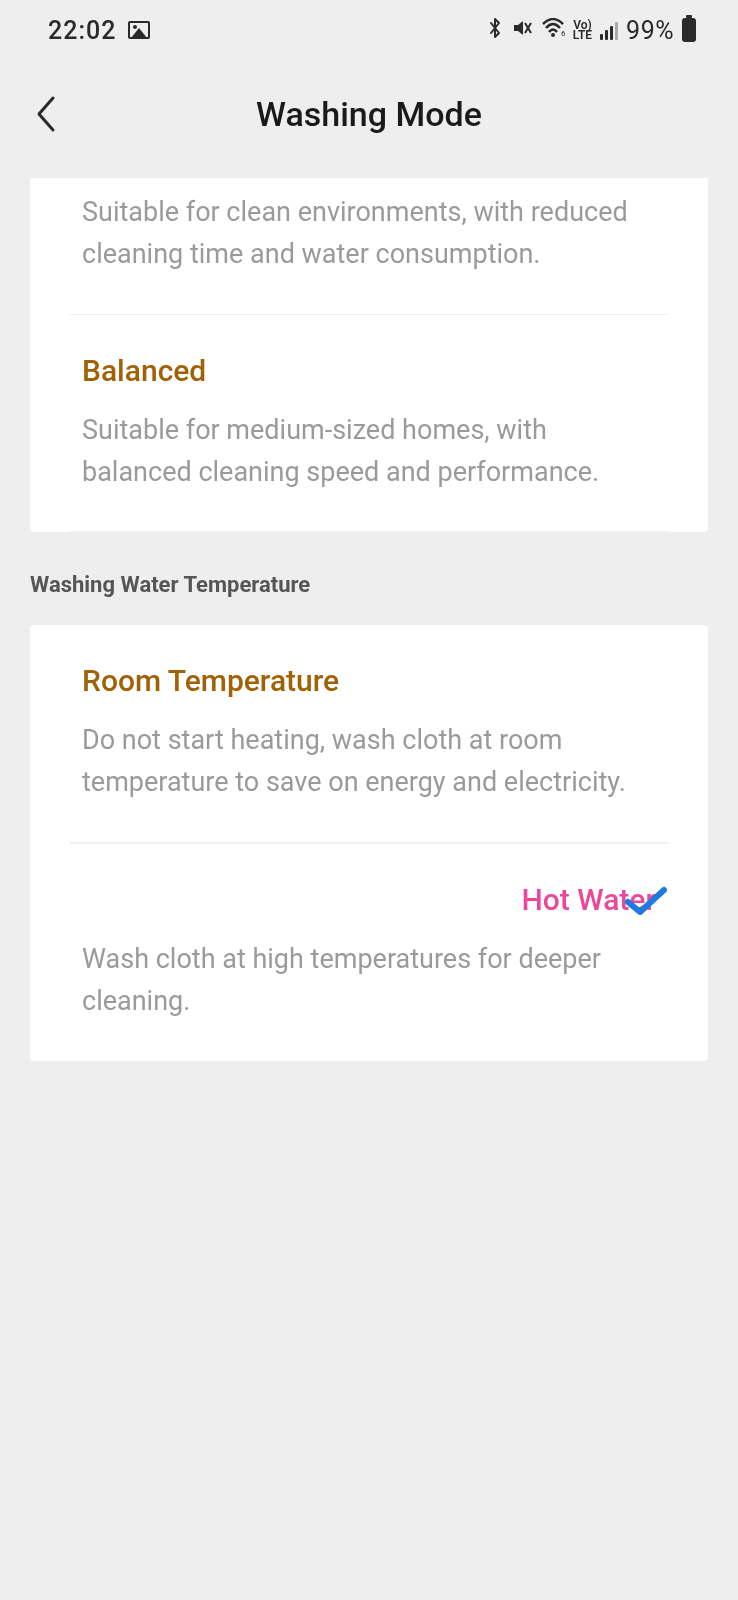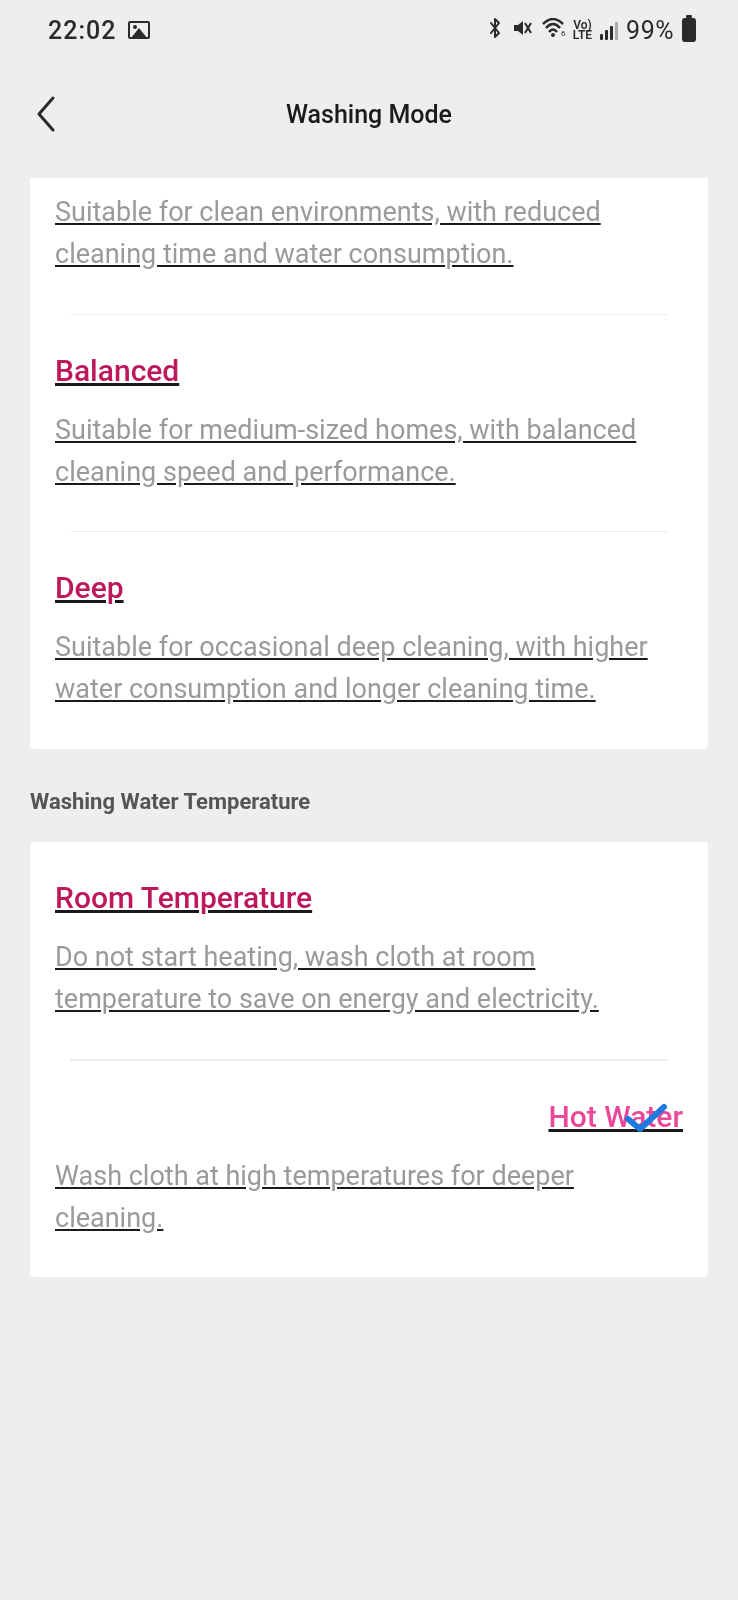--- a/index.html
+++ b/index.html
@@ -84,46 +84,45 @@
     position: relative;
   }
   .back-chevron {
     width: 28px; height: 48px;
     display: flex; align-items: center; justify-content: center;
   }
   .header-title {
     position: absolute;
     left: 0; right: 0;
     text-align: center;
-    font-size: 25px;
+    font-size: 34px;
     font-weight: 500;
     color: #1a1a1a;
     pointer-events: none;
   }
 
   .card {
     background: #fff;
     border-radius: 4px;
     margin: 0 30px 40px 30px;
     overflow: hidden;
   }
   .card.first { border-top-left-radius: 0; border-top-right-radius: 0; margin-top: 0; }
   .option {
-    padding: 38px 25px;
-    position: relative;
-    text-decoration: underline;
+    padding: 38px 52px;
+    position: relative;
   }
   .option.partial-top { padding-top: 14px; }
   .divider {
     height: 1px; background: #eeeeee; margin: 0 40px 0 40px;
   }
   .option-title {
     font-size: 30px;
     font-weight: 500;
-    color: #be185d;
+    color: #a16207;
     margin-bottom: 22px;
   }
   .option-desc {
     font-size: 27px;
     line-height: 1.55;
     color: #9a9a9a;
     font-weight: 400;
   }
   .option.selected .option-title { color: #ec4899; text-align: right; }
   .checkmark {
@@ -195,24 +194,20 @@
 <div class="card first">
   <div class="option partial-top">
     <div class="option-desc">Suitable for clean environments, with reduced cleaning time and water consumption.</div>
   </div>
   <div class="divider"></div>
   <div class="option">
     <div class="option-title">Balanced</div>
     <div class="option-desc">Suitable for medium-sized homes, with balanced cleaning speed and performance.</div>
   </div>
   <div class="divider"></div>
-  <div class="option">
-    <div class="option-title">Deep</div>
-    <div class="option-desc">Suitable for occasional deep cleaning, with higher water consumption and longer cleaning time.</div>
-  </div>
 </div>
 
 <div class="section-label">Washing Water Temperature</div>
 
 <div class="card">
   <div class="option">
     <div class="option-title">Room Temperature</div>
     <div class="option-desc">Do not start heating, wash cloth at room temperature to save on energy and electricity.</div>
   </div>
   <div class="divider"></div>

